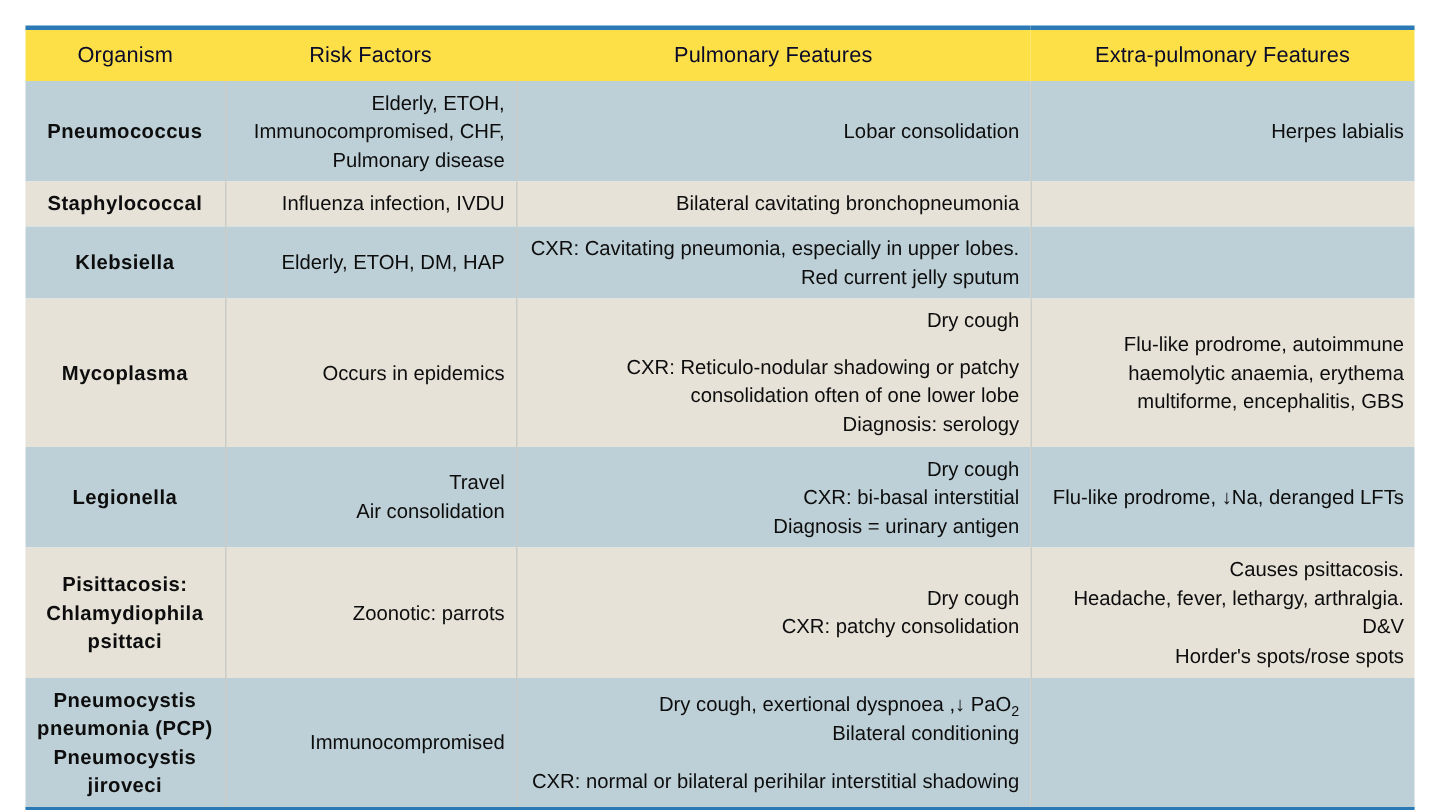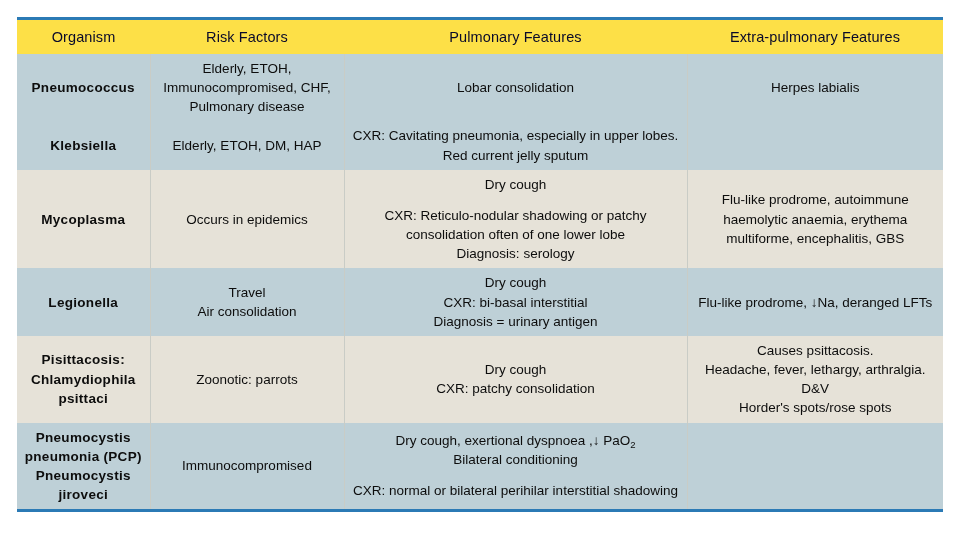--- a/index.html
+++ b/index.html
@@ -63,21 +63,21 @@
   tbody td:last-child  { border-right: none; }
 
   td.organism {
     text-align: center;
     font-weight: bold;
     font-size: 13.5px;
     letter-spacing: 0.3px;
   }
 
   td.cell-text {
-    text-align: center;
+    text-align: right;
   }
 
   .line { display: block; }
   .gap  { display: block; height: 12px; }
 
   sub { font-size: 9.5px; vertical-align: baseline; position: relative; top: 3px; }
 </style>
 </head>
 <body>
 
@@ -107,20 +107,32 @@
             <span class="line">Immunocompromised, CHF,</span>
             <span class="line">Pulmonary disease</span>
           </td>
           <td class="cell-text">
             <span class="line">Lobar consolidation</span>
           </td>
           <td class="cell-text">
             <span class="line">Herpes labialis</span>
           </td>
         </tr>
+        <tr class="row-b">
+          <td class="organism">
+            <span class="line">Staphylococcal</span>
+          </td>
+          <td class="cell-text">
+            <span class="line">Influenza infection, IVDU</span>
+          </td>
+          <td class="cell-text">
+            <span class="line">Bilateral cavitating bronchopneumonia</span>
+          </td>
+          <td class="cell-text"></td>
+        </tr>
         <tr class="row-a">
           <td class="organism">
             <span class="line">Klebsiella</span>
           </td>
           <td class="cell-text">
             <span class="line">Elderly, ETOH, DM, HAP</span>
           </td>
           <td class="cell-text">
             <span class="line">CXR: Cavitating pneumonia, especially in upper lobes. Red current jelly sputum</span>
           </td>

